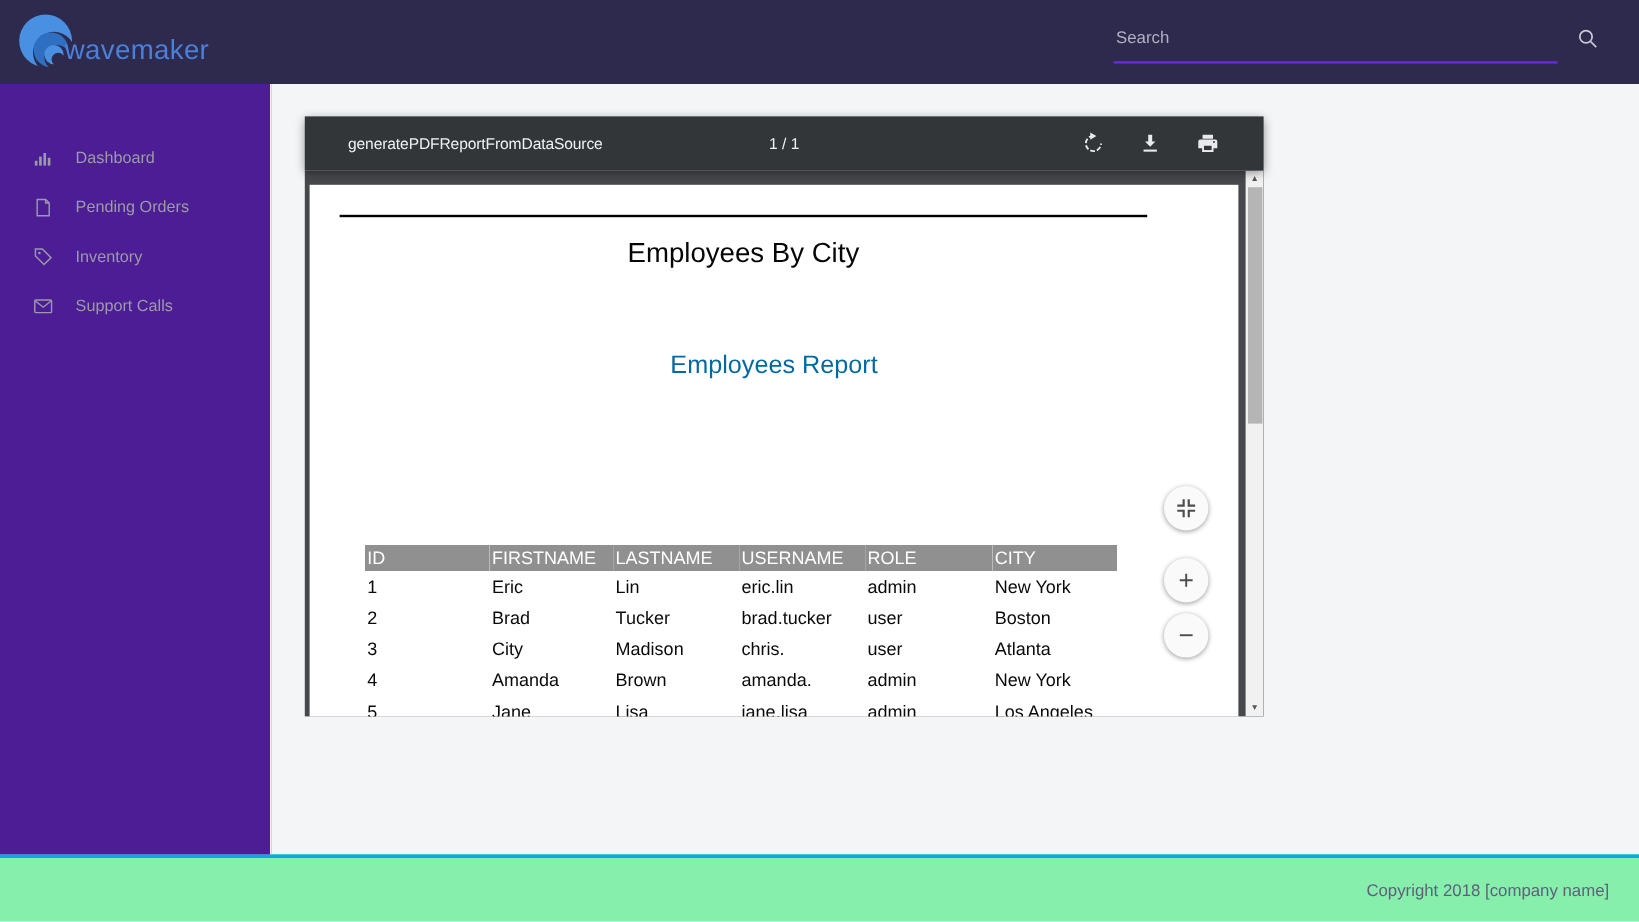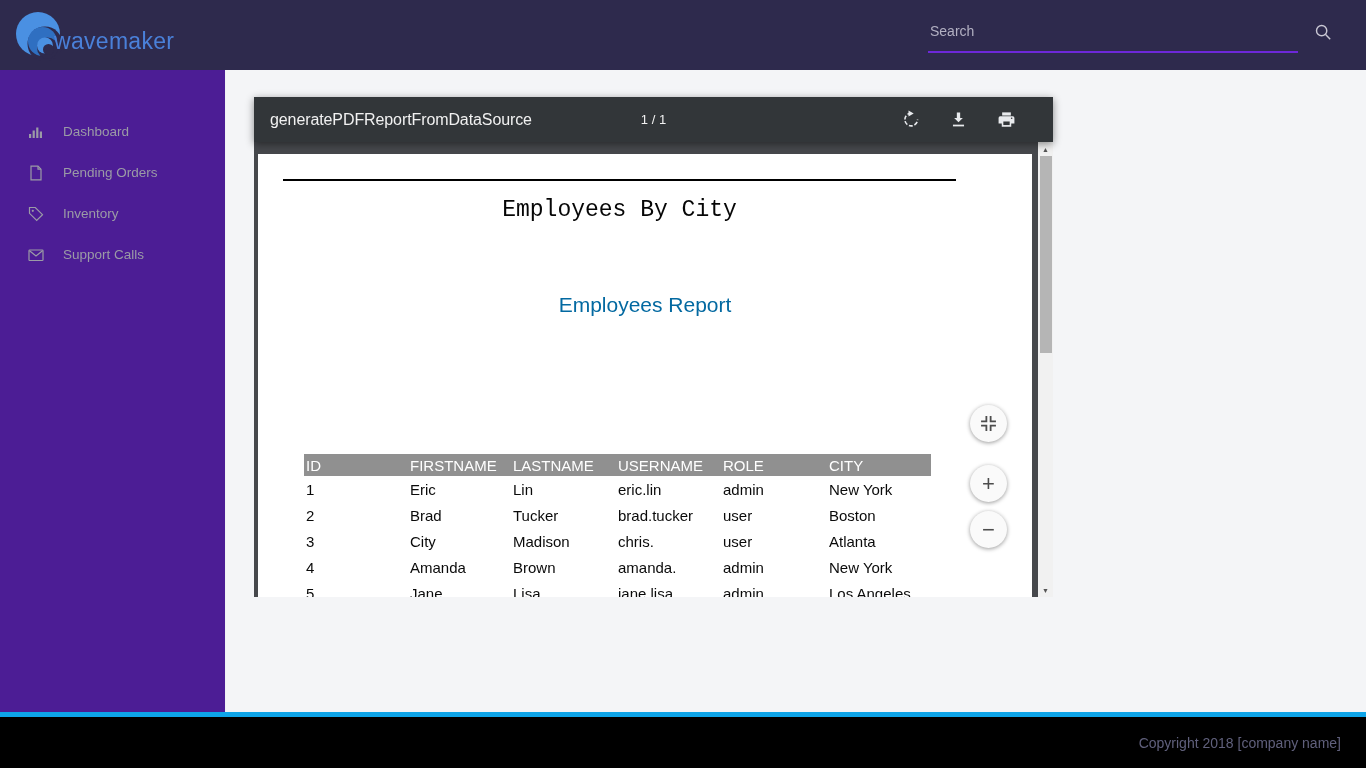--- a/index.html
+++ b/index.html
@@ -19,31 +19,31 @@
   
   .main-row { display:flex; height:642px; }
   .sidebar { width:226px; background:#4c1d95; border-right:1px solid #f0f1f4; padding-top:41px; }
   .nav-item { display:flex; align-items:center; height:41px; padding-left:28px; color:#9b9ba6; font-size:13.5px; cursor:pointer; }
   .nav-icon { width:16px; height:16px; margin-right:19px; flex:0 0 auto; }
   .content { flex:1; position:relative; }
 
   
   .pdf-viewer { position:absolute; left:28px; top:27px; width:799px; height:500px; }
   .pdf-toolbar { height:45px; background:#323639; display:flex; align-items:center; position:relative; z-index:3; box-shadow:0 2px 8px rgba(0,0,0,0.45); }
-  .pdf-title { margin-left:16px; font-size:16px; color:#f1f1f1; letter-spacing:-0.1px; }
+  .pdf-title { margin-left:36px; font-size:13px; color:#f1f1f1; letter-spacing:-0.1px; }
   .page-indicator { position:absolute; left:50%; transform:translateX(-50%); font-size:13px; color:#f1f1f1; }
   .toolbar-actions { margin-left:auto; display:flex; align-items:center; gap:29px; margin-right:37px; }
   .tb-icon { width:19px; height:19px; cursor:pointer; }
 
   .pdf-body { position:relative; height:455px; background:#46484c; display:flex; overflow:hidden; }
   .page-area { width:784px; position:relative; overflow:hidden; }
   .pdf-page { position:absolute; left:4px; top:12px; width:774px; height:620px; background:#ffffff; }
 
   .doc-rule { position:absolute; left:25px; top:25px; width:673px; border-top:2px solid #000; }
-  .doc-subtitle { position:absolute; left:25px; top:43px; width:673px; text-align:center; font-size:23px; color:#060606;font-family:Liberation Mono, monospace; }
+  .doc-subtitle { position:absolute; left:25px; top:43px; width:673px; text-align:center; font-size:23px; color:#060606; }
   .doc-title { position:absolute; left:0; top:139px; width:774px; text-align:center; font-size:21px; color:#0369a1; }
 
   .doc-table { position:absolute; left:25px; top:300px; width:627px; border-collapse:collapse; table-layout:fixed; font-size:15px; color:#0a0a0a;margin-left:21px; }
   .doc-table col:nth-child(1){width:104px;} .doc-table col:nth-child(2){width:103px;}
   .doc-table col:nth-child(3){width:105px;} .doc-table col:nth-child(4){width:105px;}
   .doc-table col:nth-child(5){width:106px;} .doc-table col:nth-child(6){width:104px;}
   .doc-table th { background:#909090; color:#ffffff; font-weight:400; text-align:left; height:22px; padding:0 0 0 2px; white-space:nowrap; overflow:hidden; }
   .doc-table td { height:26px; padding:0 0 0 2px; white-space:nowrap; }
 
   
@@ -51,21 +51,21 @@
   .sb-arrow { position:absolute; left:0; width:15px; height:14px; display:flex; align-items:center; justify-content:center; color:#555; font-size:7px; cursor:pointer; }
   .sb-up { top:0; } .sb-down { bottom:0; }
   .sb-thumb { position:absolute; left:1.5px; top:14px; width:12px; height:197px; background:#b5b5b5; cursor:pointer; }
 
   
   .zoom-btn { position:absolute; left:716px; width:37px; height:37px; border-radius:50%; background:#fafafa; box-shadow:0 1px 4px rgba(0,0,0,0.4); border:none; display:flex; align-items:center; justify-content:center; cursor:pointer; z-index:4; color:#4d4d4d; }
   .zb-fit { top:308px; } .zb-plus { top:368px; } .zb-minus { top:414px; }
   .zoom-glyph { font-size:22px; line-height:1; color:#4d4d4d; font-weight:400; }
 
   
-  .footer { height:56px; border-top:5px solid #0ea5e9; background:#000000; display:flex; align-items:center; justify-content:flex-end; padding-right:25px; }
+  .footer { height:56px; border-top:3px solid #0ea5e9; background:#86efac; display:flex; align-items:center; justify-content:flex-end; padding-right:25px; }
   .copyright { color:#60607c; font-size:14px; }
 </style>
 </head>
 <body>
 
 <header class="topbar">
   <div class="logo">
     <svg class="logo-mark" viewBox="0 0 50 52">
       <circle cx="24" cy="25" r="22" fill="#4a90e2"></circle>
       <circle cx="31" cy="35" r="17.5" fill="#2e2a4d"></circle>

